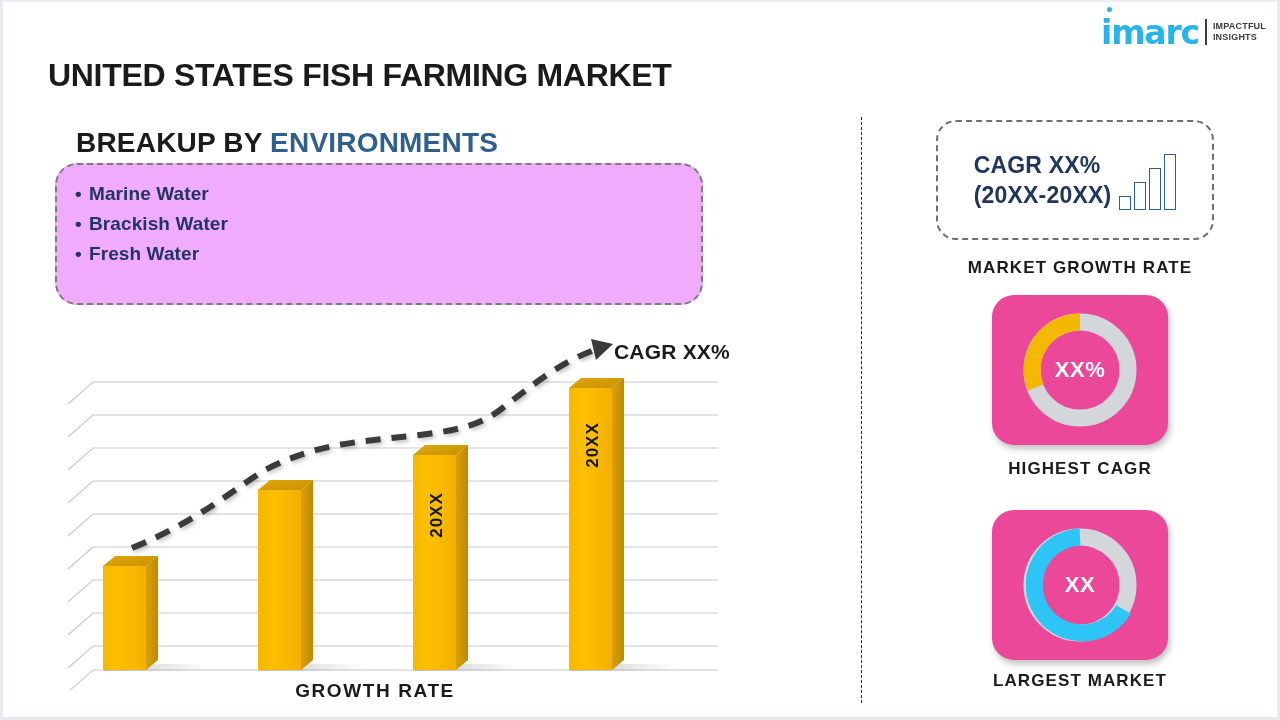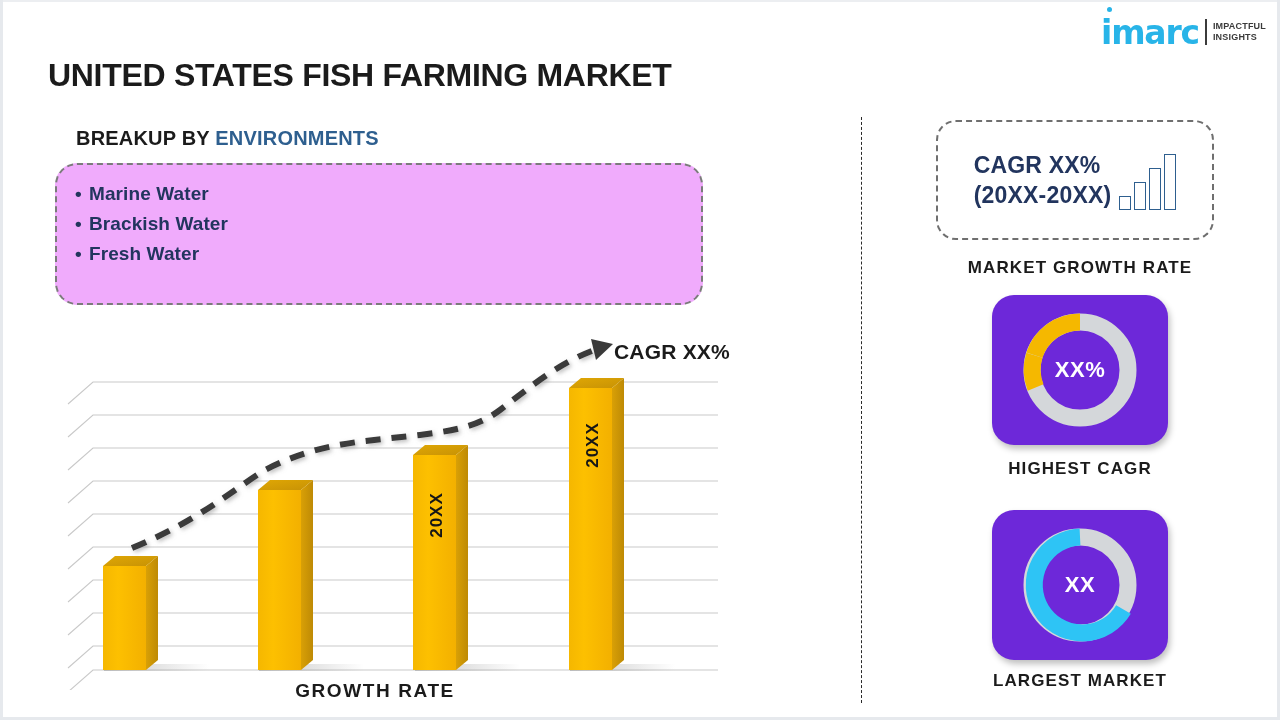--- a/index.html
+++ b/index.html
@@ -82,21 +82,21 @@
     font-size: 32px;
     font-weight: 700;
     letter-spacing: -0.3px;
     color: #1b1b1b;
     font-family: "Liberation Sans", sans-serif;
   }
   #breakup-heading {
     position: absolute;
     left: 76px;
     top: 127px;
-    font-size: 20px;
+    font-size: 28px;
     font-weight: 700;
     letter-spacing: 0.2px;
     color: #1b1b1b;
   }
   #breakup-heading .accent { color: #2e5f8f; }
 
   
   #segment-box {
     position: absolute;
     left: 55px;
@@ -229,21 +229,21 @@
   #caption-growth { top: 258px; }
   #caption-cagr   { top: 459px; }
   #caption-market { top: 671px; text-align: center; }
 
   .donut-tile {
     position: absolute;
     left: 112px;
     width: 176px;
     height: 150px;
     border-radius: 22px;
-    background: #6d28d9;
+    background: #ec4899;
     box-shadow: 2px 4px 6px rgba(0,0,0,0.25);
   }
   #tile-cagr   { top: 295px; }
   #tile-market { top: 510px; }
   .donut-tile svg { position: absolute; left: 50%; top: 50%; transform: translate(-50%, -50%); }
   .donut-center {
     position: absolute;
     left: 0; top: 0;
     width: 176px; height: 150px;
     display: flex;

